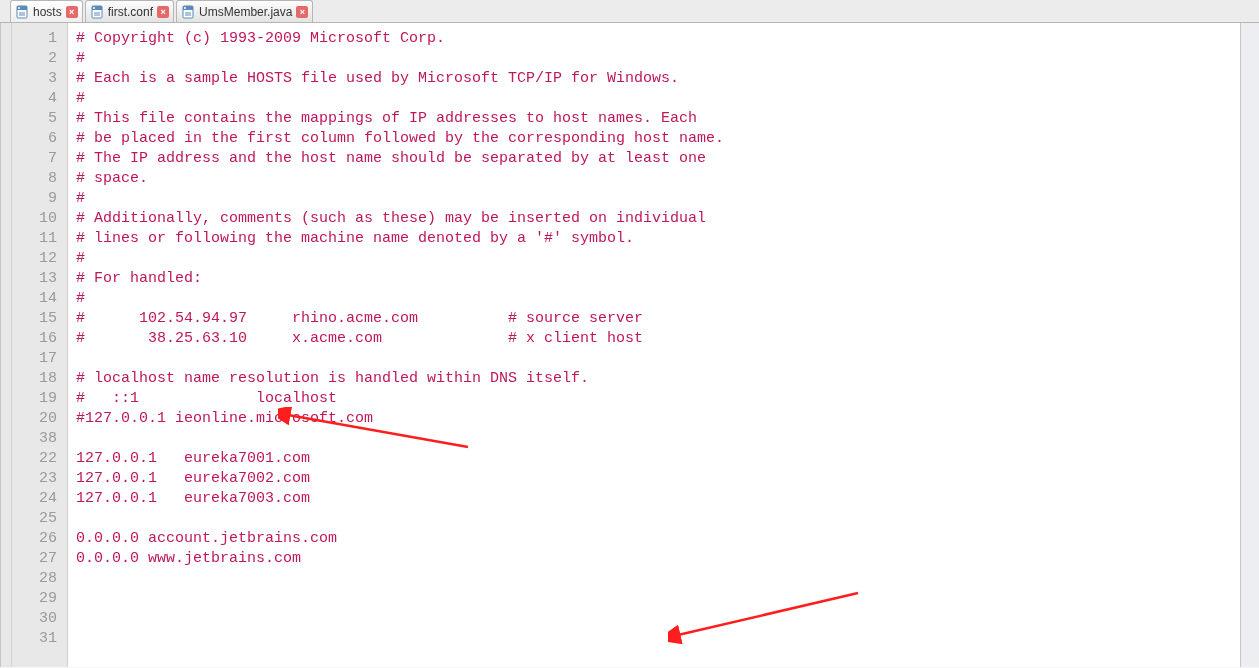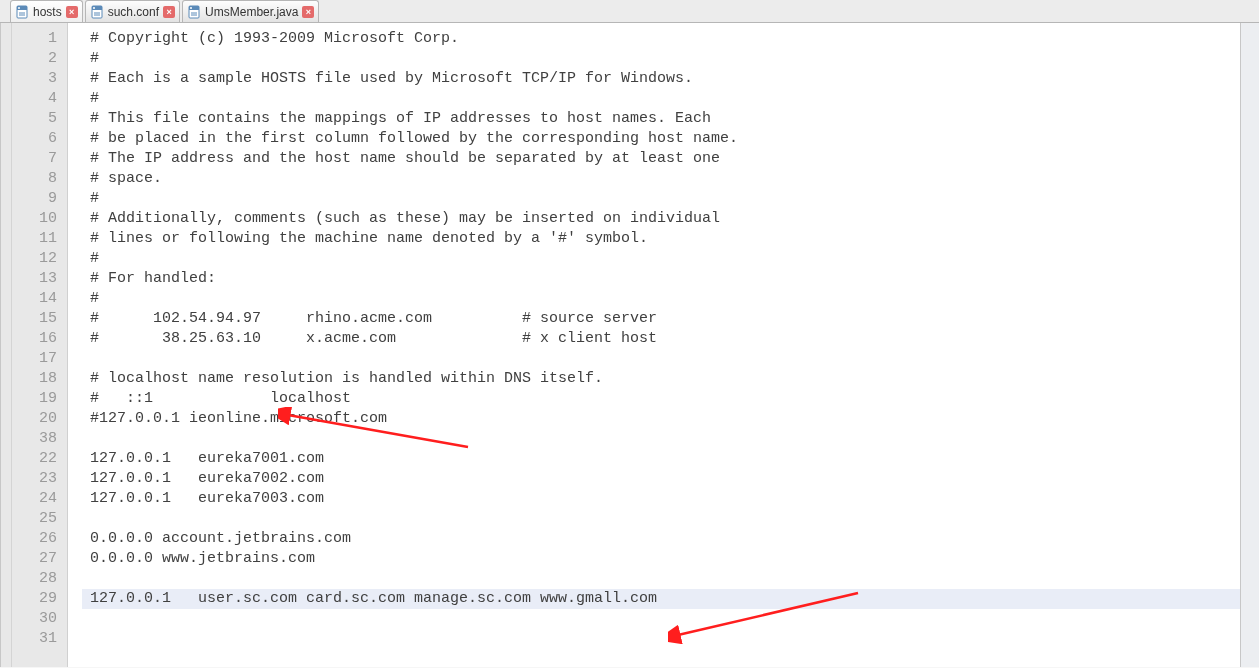--- a/index.html
+++ b/index.html
@@ -20,21 +20,21 @@
   .close-btn{width:12px;height:12px;margin-left:4px;display:inline-flex;
     align-items:center;justify-content:center;border-radius:2px;
     background:#e46a6a;color:#fff;font-size:9px;font-weight:bold;}
   .editor-wrap{display:flex;height:644px;border-left:1px solid #c7c7c7;}
   .left-strip{width:10px;background:#e8e8e8;border-right:1px solid #d4d4d4;}
   .gutter{width:55px;background:#e8e8e8;border-right:1px solid #d0d0d0;
     padding-top:6px;text-align:right;color:#9a9a9a;}
   .gutter .ln{height:20px;line-height:20px;padding-right:10px;}
   .code{flex:1;background:#ffffff;padding-top:6px;position:relative;}
   .code .line{height:20px;line-height:20px;white-space:pre;padding-left:8px;
-    color:#404040;margin-left:14px;}
+    color:#be185d;}
   .code .line.hl{background:#e9edf7;}
   .right-strip{width:18px;background:#eceef1;
     border-left:1px solid #c7c7c7;}
   .arrow{position:absolute;pointer-events:none;}
 </style>
 </head>
 <body>
 
 <div class="tab-bar">
   <div class="tab active">
@@ -51,21 +51,21 @@
   </div>
   <div class="tab">
     <span class="file-icon">
       <svg viewBox="0 0 14 14">
           <rect x="2" y="1" width="10" height="12" rx="1" fill="#fff" stroke="#5b8ab8"></rect>
           <rect x="2" y="1" width="10" height="4" fill="#5b8ab8"></rect>
           <path d="M4 8h6M4 10h6" stroke="#5b8ab8" stroke-width="1"></path>
           <circle cx="4" cy="3" r="1" fill="#fff"></circle>
         </svg>
     </span>
-    <span class="tab-label">such.conf</span>
+    <span class="tab-label">first.conf</span>
     <span class="close-btn">×</span>
   </div>
   <div class="tab">
     <span class="file-icon">
       <svg viewBox="0 0 14 14">
           <rect x="2" y="1" width="10" height="12" rx="1" fill="#fff" stroke="#5b8ab8"></rect>
           <rect x="2" y="1" width="10" height="4" fill="#5b8ab8"></rect>
           <path d="M4 8h6M4 10h6" stroke="#5b8ab8" stroke-width="1"></path>
           <circle cx="4" cy="3" r="1" fill="#fff"></circle>
         </svg>
@@ -133,21 +133,20 @@
       <div class="line">#   ::1             localhost</div>
       <div class="line">#127.0.0.1 ieonline.microsoft.com</div>
       <div class="line"></div>
       <div class="line">127.0.0.1   eureka7001.com</div>
       <div class="line">127.0.0.1   eureka7002.com</div>
       <div class="line">127.0.0.1   eureka7003.com</div>
       <div class="line"></div>
       <div class="line">0.0.0.0 account.jetbrains.com</div>
       <div class="line">0.0.0.0 www.jetbrains.com</div>
       <div class="line"></div>
-      <div class="line hl">127.0.0.1   user.sc.com card.sc.com manage.sc.com www.gmall.com</div>
       <svg class="arrow" style="left:210px;top:384px;" width="200" height="50">
       <defs>
           <marker id="ah1" markerWidth="10" markerHeight="8" refX="1" refY="4" orient="auto">
         <polygon points="0 0, 10 4, 0 8" fill="#ff1e1e"></polygon>
           </marker>
         </defs>
       <line x1="190" y1="40" x2="10" y2="8" stroke="#ff1e1e" stroke-width="2.5" marker-end="url(#ah1)"></line>
     </svg>
     <svg class="arrow" style="left:600px;top:562px;" width="200" height="60">
       <defs>

